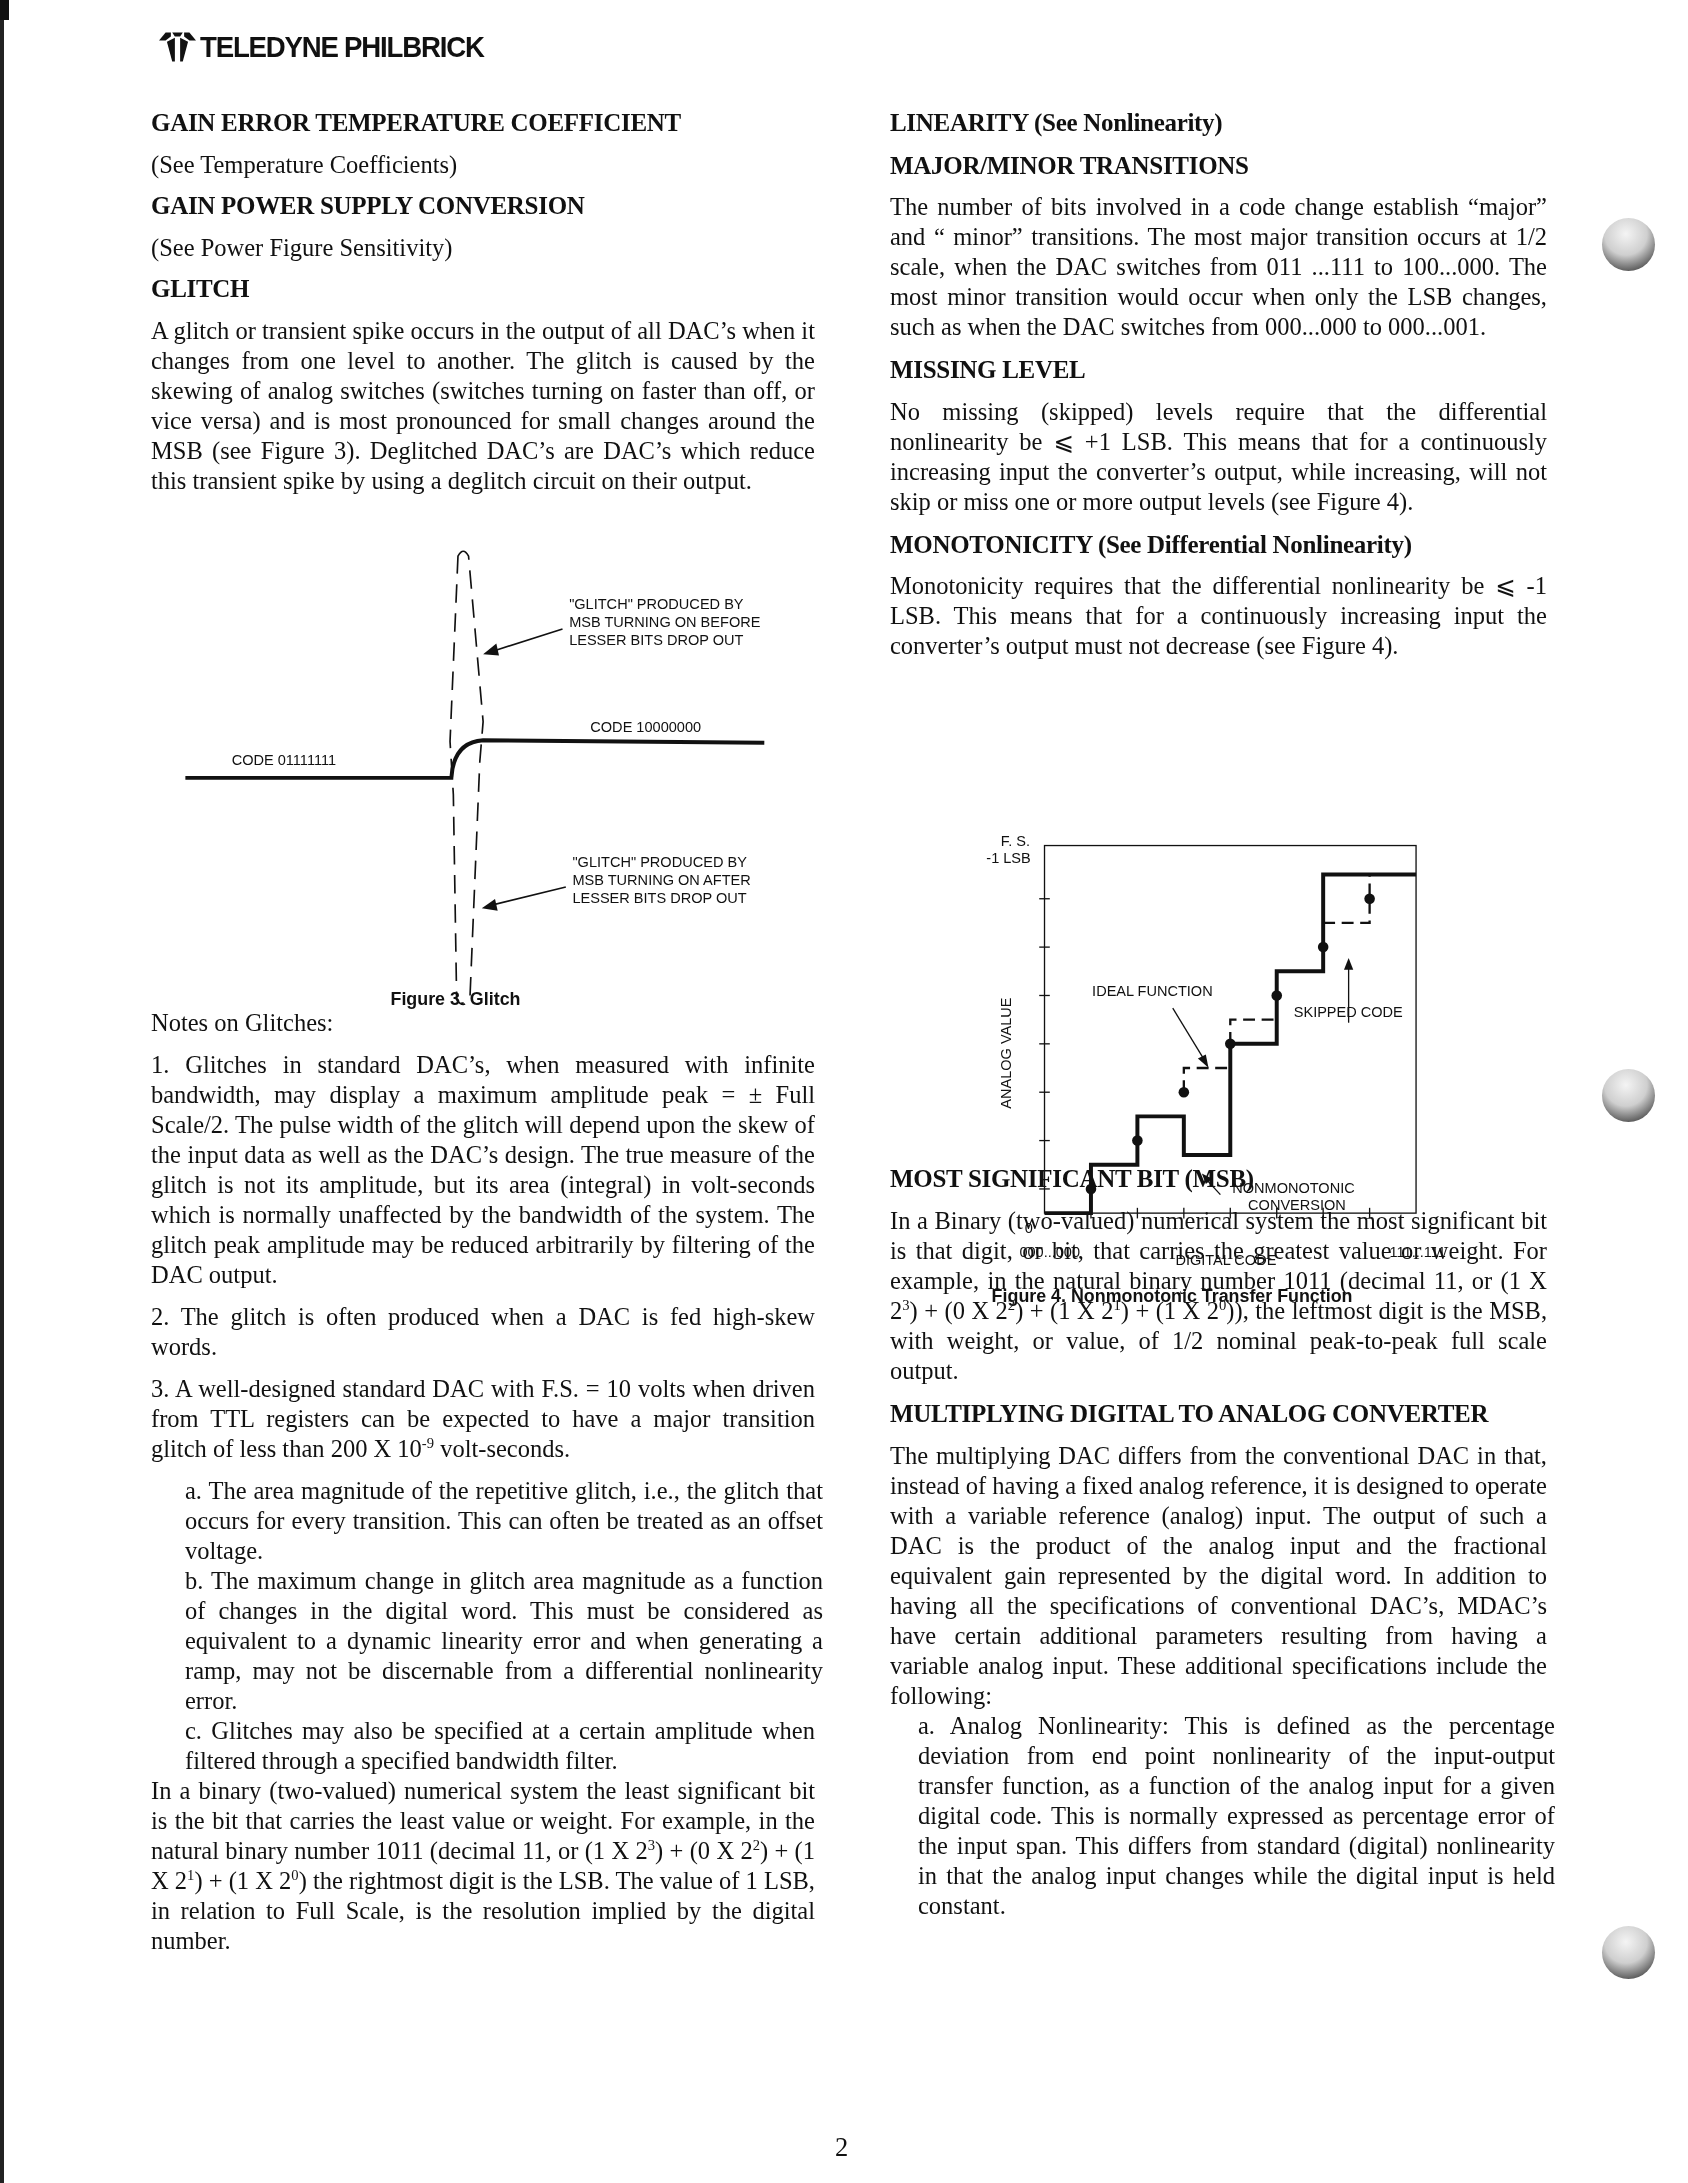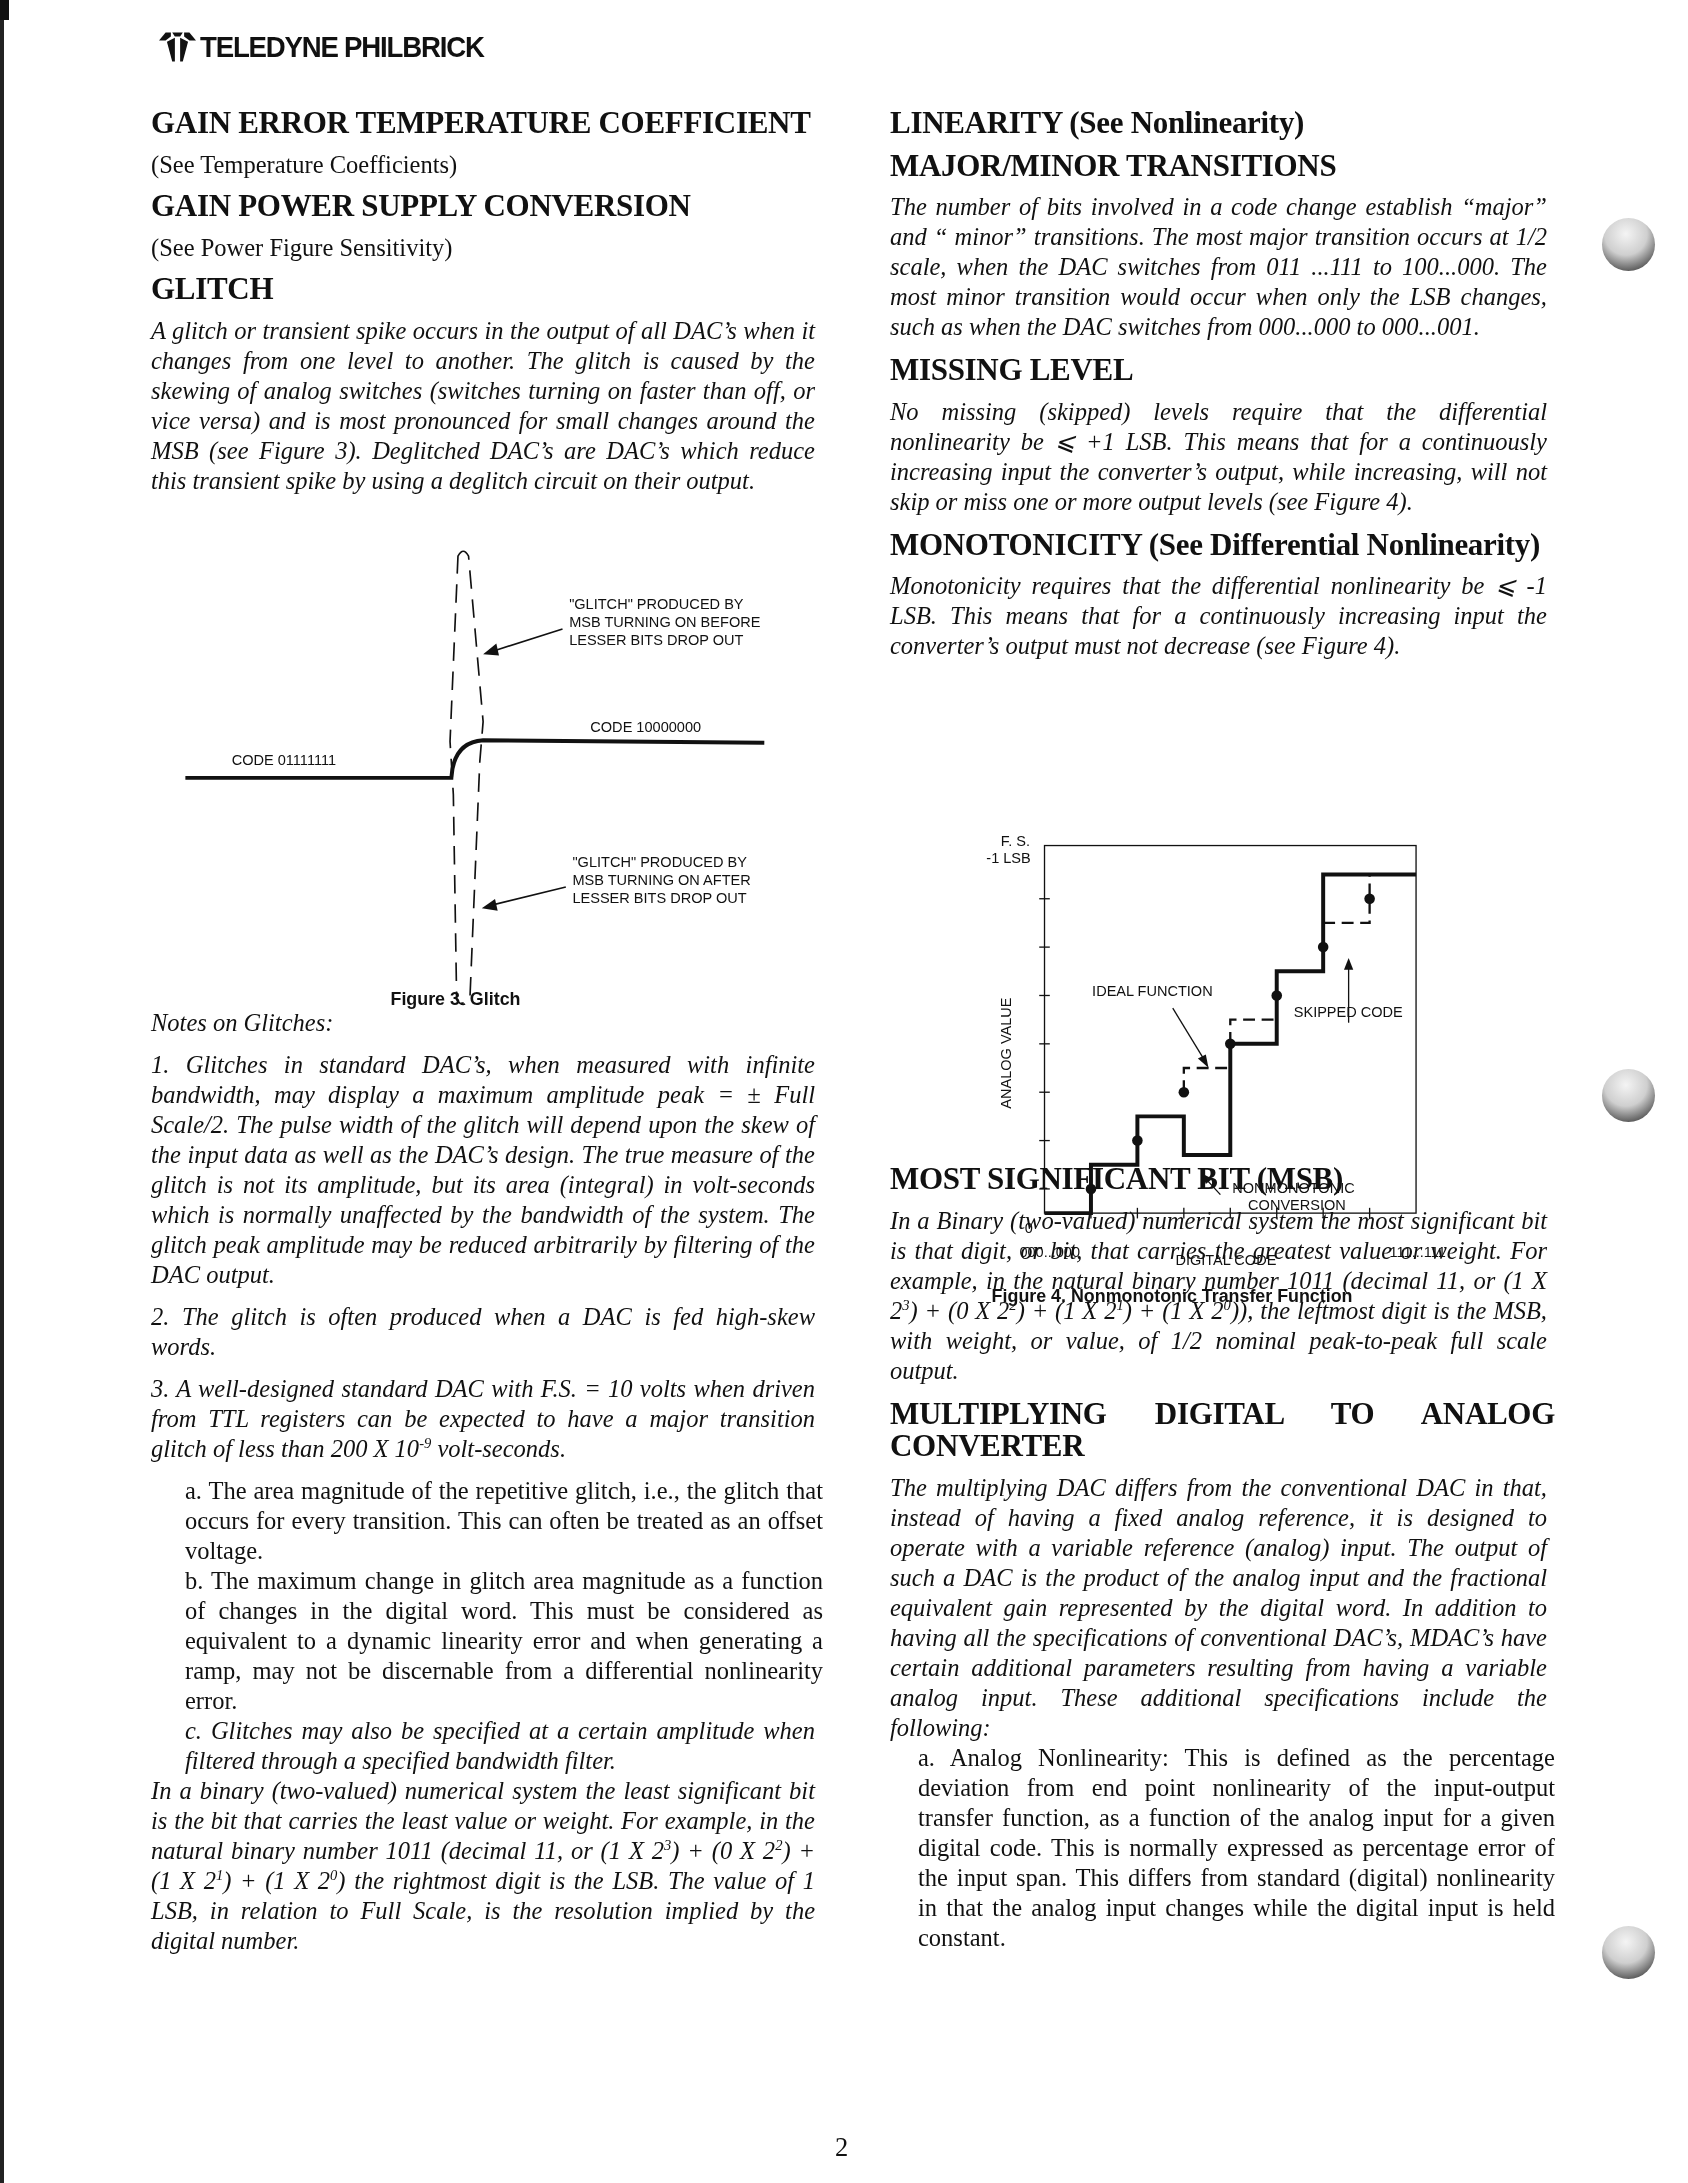--- a/index.html
+++ b/index.html
@@ -6,23 +6,23 @@
   body { width: 1688px; height: 2183px; position: relative; overflow: hidden; color: #111; }
   .page { position: absolute; left: 0; top: 0; width: 1688px; height: 2183px; background: #fff; }
   .edge-left { position: absolute; left: 0; top: 0; width: 4px; height: 2183px; background: #222; }
   .edge-left-top { position: absolute; left: 0; top: 0; width: 9.3px; height: 20px; background: #111; }
   .header { position: absolute; left: 159px; top: 26.5px; height: 40px; display: flex; align-items: center; justify-content: flex-end; }
   .logo-icon { width: 37px; height: 32px; margin-right: 4px; }
   .brand { font-family: "Liberation Sans", sans-serif; font-weight: bold; font-size: 30px; letter-spacing: -1.3px; transform: scaleX(0.92); transform-origin: left center; }
   .col { position: absolute; font-family: "Liberation Serif", serif; font-size: 24.5px; line-height: 30px; text-align: justify; }
   .col-left { left: 151px; top: 107px; width: 672px; }
   .col-right { left: 890px; top: 107px; width: 665px; }
-  h2 { font-family: "Liberation Serif", serif; font-weight: bold; font-size: 31px; margin: 0 0 10.6px 0; line-height: 32px; letter-spacing: -0.3px; }
+  h2 { font-family: "Liberation Serif", serif; font-weight: bold; font-size: 25px; margin: 0 0 10.6px 0; line-height: 32px; letter-spacing: -0.3px; }
   .see { margin: 0 0 10.6px 0; }
-  p { margin: 0 8px 12px 0; font-style: italic; }
+  p { margin: 0 8px 12px 0; }
   .indent { padding-left: 34px; margin-bottom: 0; }
   sup { font-size: 14.6px; line-height: 0; }
   .figure { position: absolute; }
   .fig3 { left: 172px; top: 543px; width: 609px; height: 483px; }
   .fig4 { left: 953px; top: 831px; width: 503px; height: 476px; }
   .figlabel { font-family: "Liberation Sans", sans-serif; font-size: 22px; fill: #111; }
   .figcap { font-family: "Liberation Sans", sans-serif; font-weight: bold; font-size: 27px; fill: #111; }
   .page-num { position: absolute; left: 835px; top: 2132px; font-family: "Liberation Serif", serif; font-size: 26.5px; }
   .hole { position: absolute; width: 53px; height: 53px; border-radius: 50%; background: radial-gradient(circle at 45% 30%, #f4f4f4 0%, #cfcfcf 45%, #6a6a6a 75%, #151515 100%); }
 </style>

